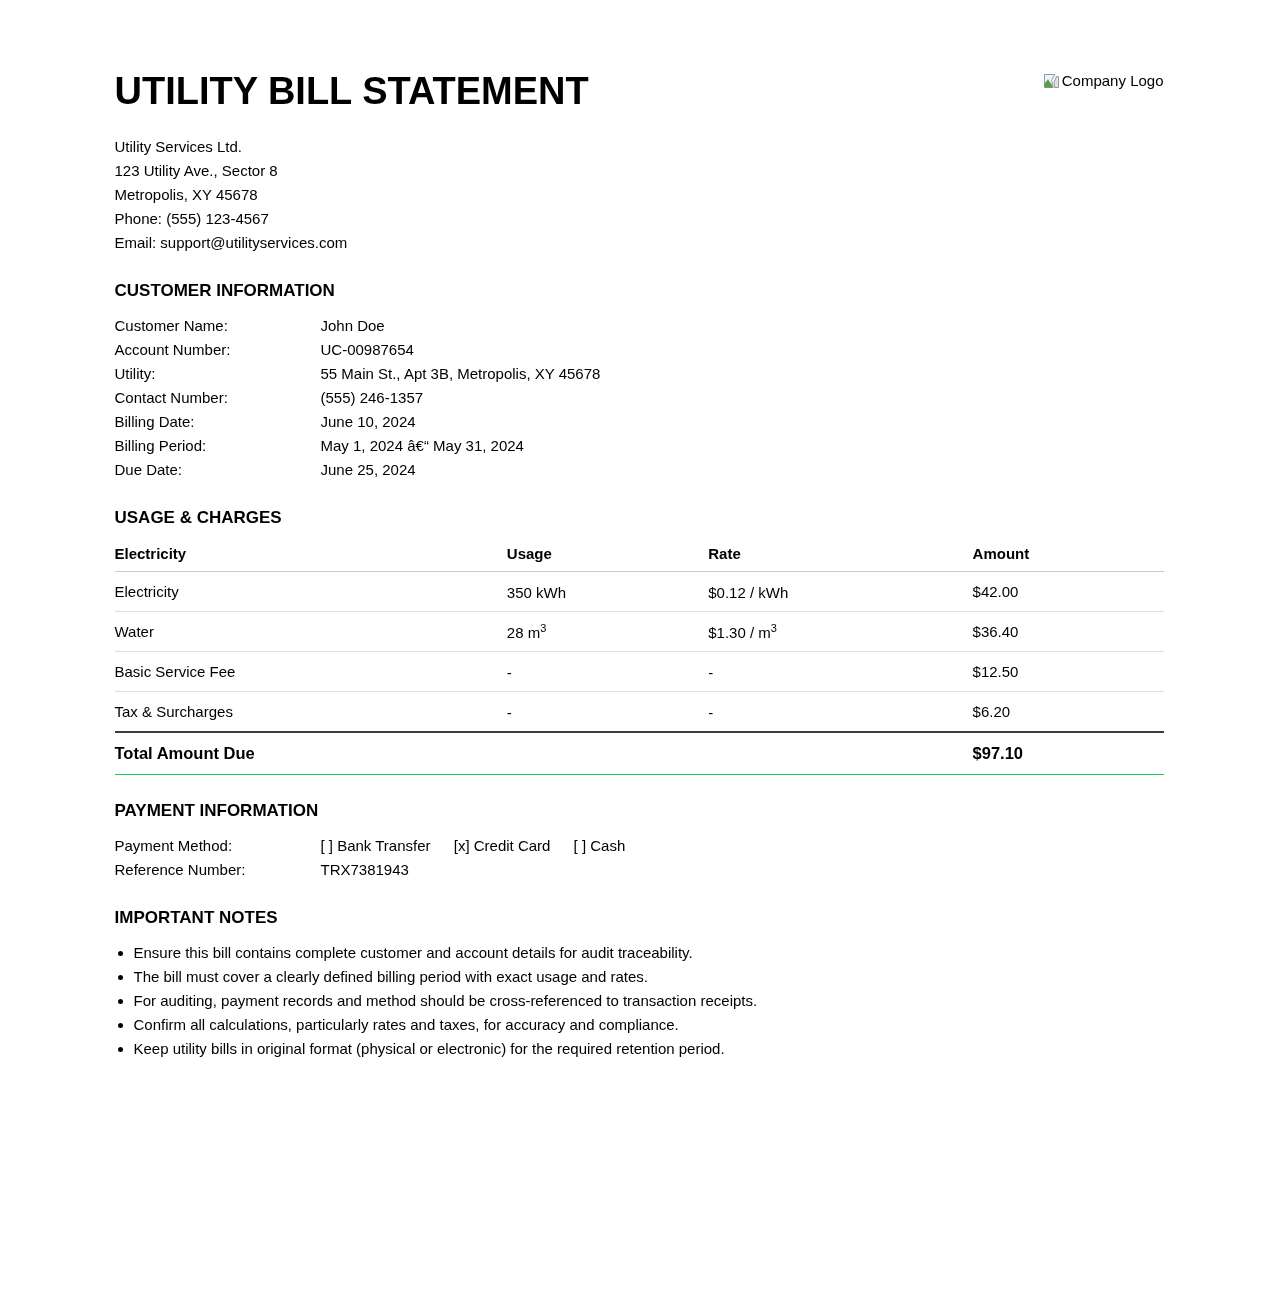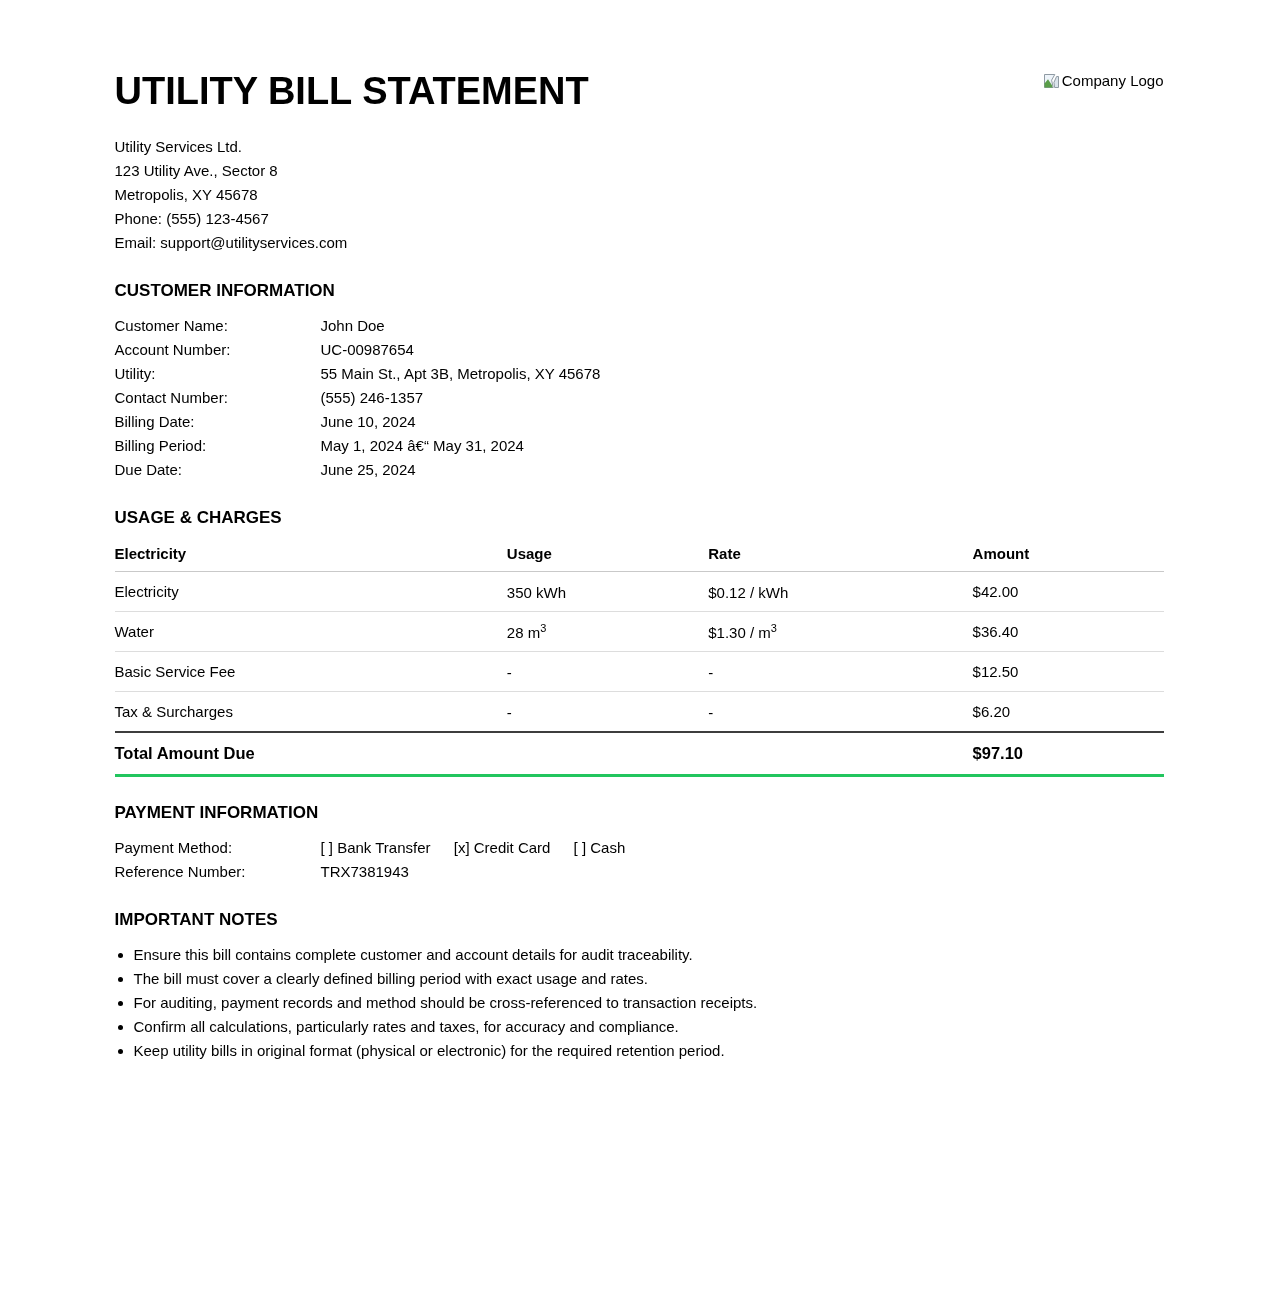--- a/index.html
+++ b/index.html
@@ -58,21 +58,21 @@
     padding: 4px 8px 9px 0;
     border-bottom: 1px solid #c9c9c9;
   }
   table.charges td {
     text-align: left;
     padding: 10px 8px 10px 0;
     border-bottom: 1px solid #dddddd;
   }
   table.charges tr.total-row td {
     border-top: 2px solid #3d3d3d;
-    border-bottom: 3px solid #22c55e;
+    border-bottom: 1px solid #22c55e;
     font-weight: bold;
     font-size: 16.5px;
     padding: 11px 8px 11px 0;
   }
   sup { font-size: 11px; }
   .pay-options span { margin-right: 19px; }
   ul.notes {
     margin: 4px 0 0 0;
     padding-left: 19px;
   }

